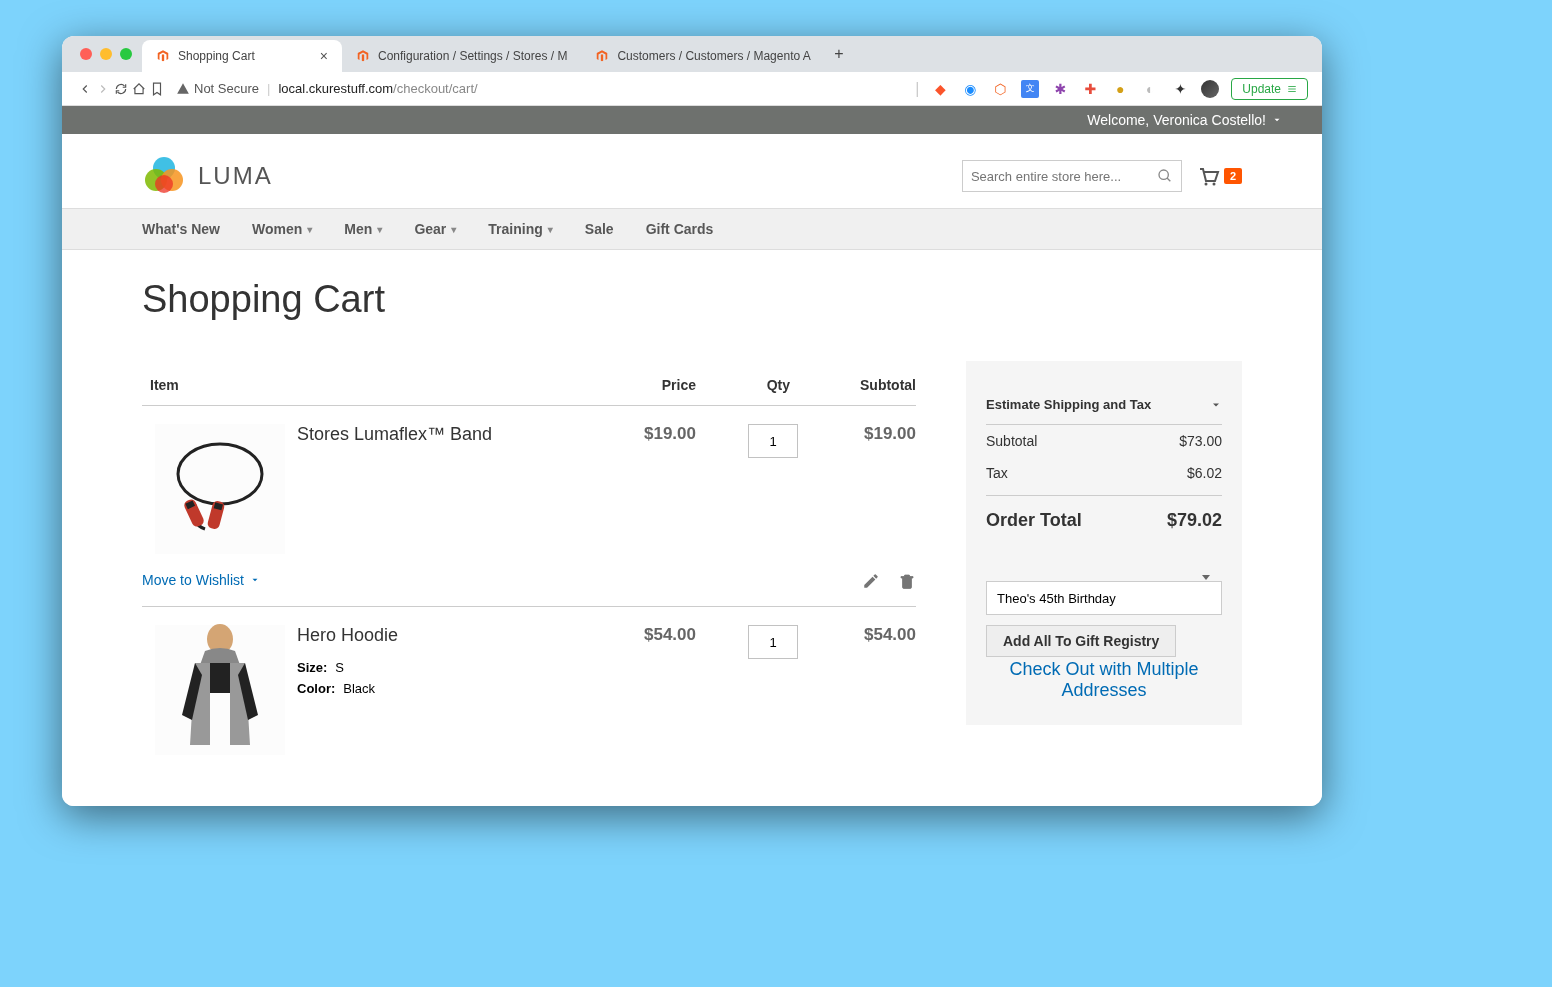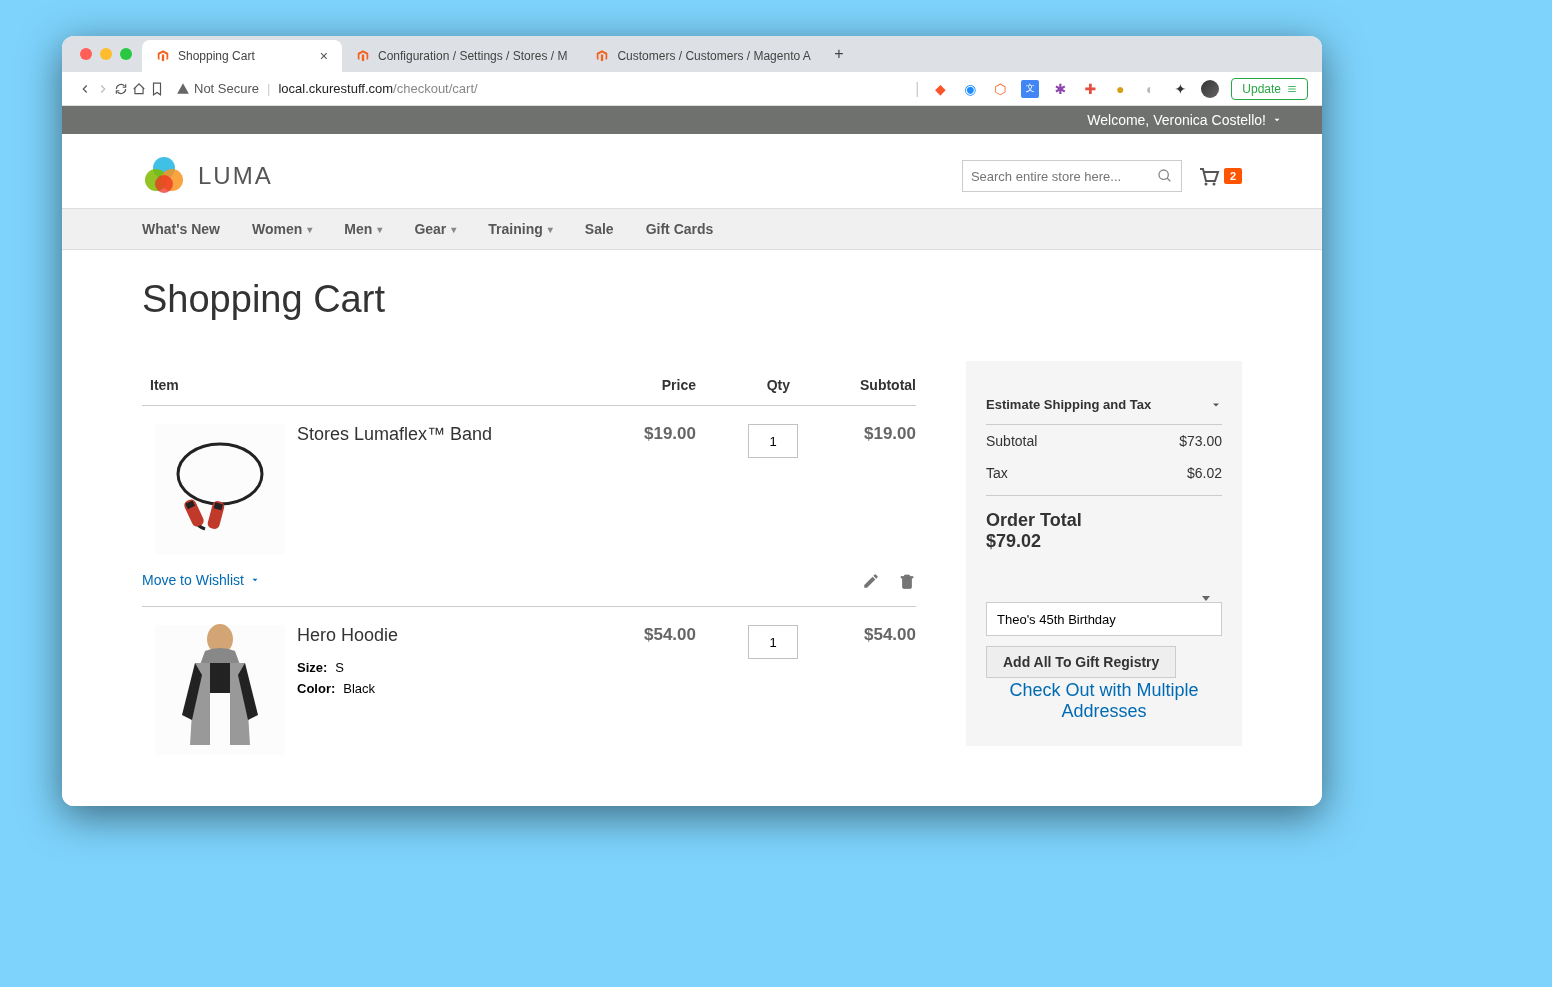--- a/index.html
+++ b/index.html
@@ -83,21 +83,21 @@
     .item-actions { display: flex; align-items: flex-start; padding: 0 0 16px; }
     .move-wishlist { color: #006bb4; font-size: 14px; display: flex; align-items: center; gap: 6px; cursor: pointer; }
     .item-icons { margin-left: auto; display: flex; gap: 18px; color: #757575; }
     .act-icon { cursor: pointer; }
     
     
     .summary-box { background: #f5f5f5; padding: 24px 20px 24px; }
     .summary-title { font-size: 24px; font-weight: 300; color: #333; padding-bottom: 12px; border-bottom: 1px solid #ccc; }
     .summary-toggle { display: flex; justify-content: space-between; align-items: center; padding: 12px 0; border-bottom: 1px solid #ccc; font-size: 13px; font-weight: 600; color: #333; cursor: pointer; gap: 8px; }
     .summary-row { display: flex; justify-content: space-between; padding: 8px 0; font-size: 14px; color: #333; }
-    .summary-total { display: flex; justify-content: space-between; padding: 14px 0 10px; border-top: 1px solid #ccc; margin-top: 6px; flex-direction: column; }
+    .summary-total { display: flex; justify-content: space-between; padding: 14px 0 10px; border-top: 1px solid #ccc; margin-top: 6px; }
     .summary-total .label { font-size: 18px; font-weight: 600; color: #333; }
     .summary-total .value { font-size: 18px; font-weight: 600; color: #333; }
     .registry-select { width: 100%; height: 34px; border: 1px solid #ccc; background: #fff; padding: 0 10px; font-size: 13px; margin-top: 20px; -webkit-appearance: none; appearance: none; }
     .registry-wrap { position: relative; margin-top: 20px; }
     .registry-wrap::after { content: ''; position: absolute; right: 12px; top: 14px; border-left: 4px solid transparent; border-right: 4px solid transparent; border-top: 5px solid #666; pointer-events: none;}
     .add-registry-btn { margin-top: 10px; padding: 7px 16px; background: #eee; border: 1px solid #ccc; font-size: 14px; font-weight: 600; color: #333; cursor: pointer; }
     .multi-addr { color: #006bb4; font-size: 18px; text-align: center; margin-top: 2px; cursor: pointer; }
     
     
     svg { display: block; }

